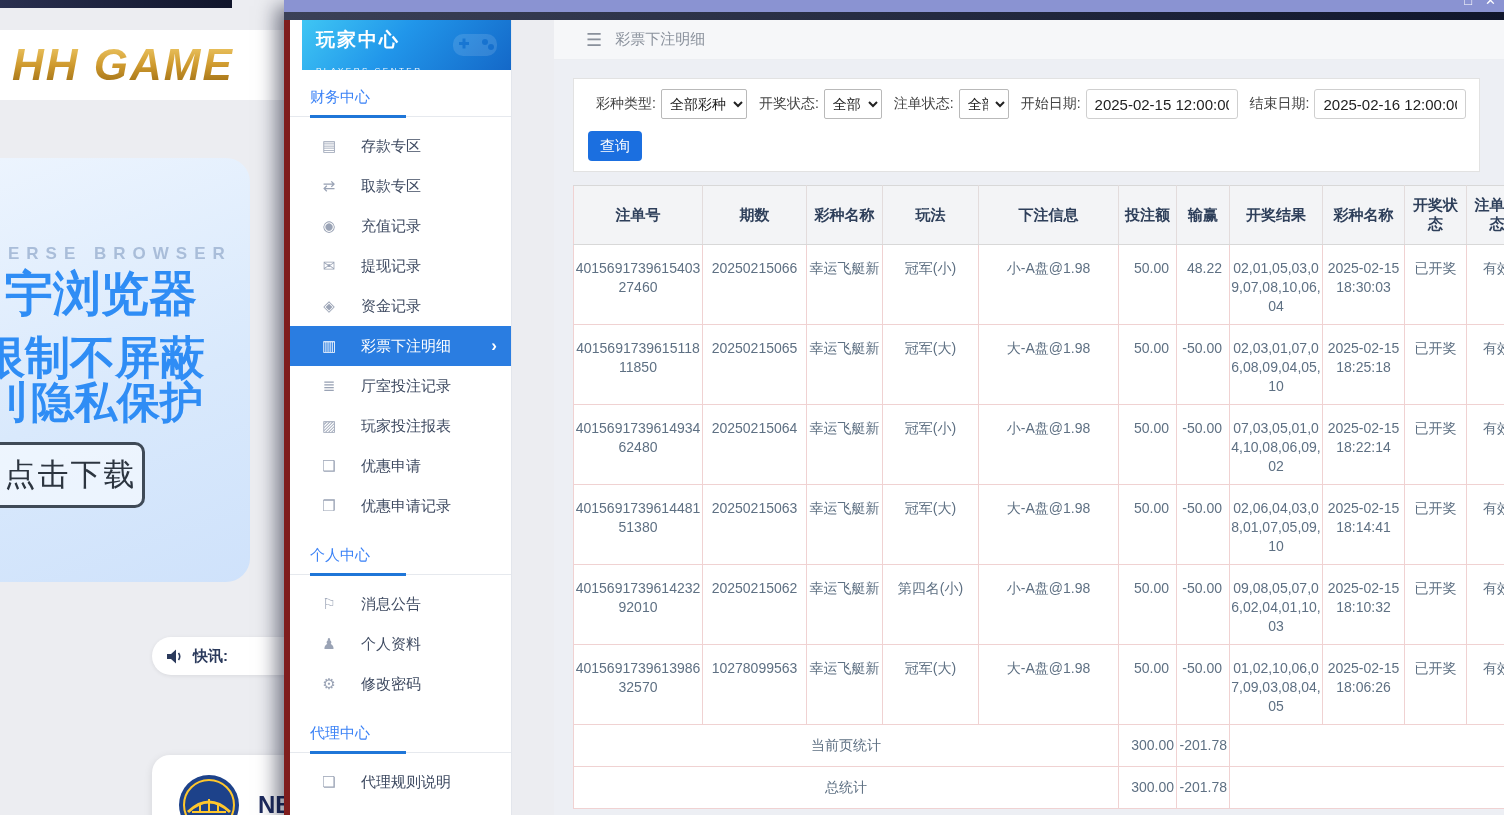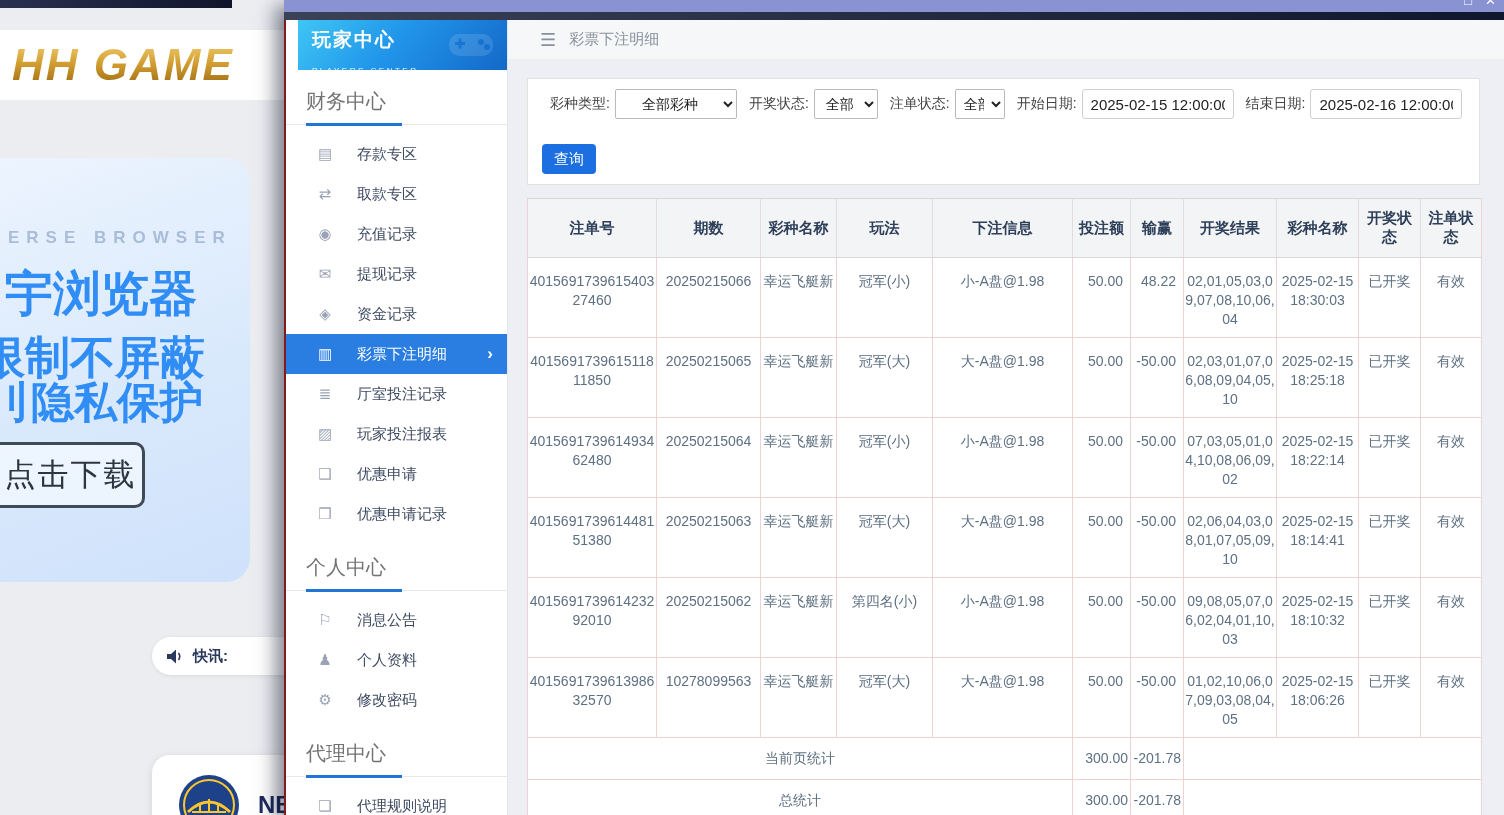--- a/index.html
+++ b/index.html
@@ -11,21 +11,21 @@
   .bg-topstrip { position:absolute; left:0; top:0; width:232px; height:8px;
     background:linear-gradient(90deg,#2a3050,#10152b); }
   .logo-bar { position:absolute; left:0; top:30px; width:290px; height:70px; background:#fff;
     display:flex; align-items:center; padding-left:12px; }
   .logo-text { font-size:44px; font-weight:bold; font-style:italic; letter-spacing:2px;
     background:linear-gradient(180deg,#f0cb6a 5%,#cf9a2e 50%,#9a6a12 95%);
     -webkit-background-clip:text; background-clip:text; color:transparent; }
   .banner { position:absolute; left:0; top:158px; width:250px; height:424px;
     border-radius:0 24px 24px 0; overflow:hidden;
     background:linear-gradient(160deg,#ecf4fe 0%,#d9e9fc 55%,#cfe2fb 100%); }
-  .bn-en { position:absolute; left:8px; top:70px; font-size:17px; font-weight:bold;
+  .bn-en { position:absolute; left:8px; top:86px; font-size:17px; font-weight:bold;
     letter-spacing:7px; color:#a9bdd9; white-space:nowrap; }
   .bn-t1 { position:absolute; left:5px; top:104px; font-size:48px; font-weight:900; color:#2f8df5; white-space:nowrap; }
   .bn-t2 { position:absolute; left:-20px; top:170px; font-size:45px; font-weight:900; color:#2f8df5; white-space:nowrap; }
   .bn-t3 { position:absolute; left:-12px; top:216px; font-size:43px; font-weight:900; color:#2f8df5; white-space:nowrap; }
   .bn-btn { position:absolute; left:-30px; top:284px; width:175px; height:66px;
     border:3px solid #3f4a57; border-radius:10px; background:rgba(255,255,255,.55);
     display:flex; align-items:center; justify-content:center; padding-left:26px;
     font-size:31px; color:#2c3540; letter-spacing:2px; cursor:pointer; }
   .news-pill { position:absolute; left:152px; top:637px; width:210px; height:38px; background:#fff;
     border-radius:19px; display:flex; align-items:center; gap:9px; padding-left:15px;
@@ -37,30 +37,30 @@
   .nba-text { font-size:24px; font-weight:bold; color:#1d2b5e; }
 
   
   .popup { position:absolute; left:284px; top:0; right:0; bottom:0; display:flex; flex-direction:column;
     box-shadow:-8px 6px 18px rgba(8,12,35,.5); }
   .titlebar { height:12px; background:#8a93d2; position:relative; overflow:hidden; flex:none; }
   .win-btn { position:absolute; top:-6px; color:#fff; font-size:13px; line-height:14px; cursor:pointer; }
   .win-max { right:32px; }
   .win-close { right:8px; }
   .navy-strip { height:8px; flex:none; background:linear-gradient(90deg,#3b4157,#10162c); }
-  .popup-body { flex:1; display:flex; min-height:0; border-left:2px solid #7f1d1d; }
+  .popup-body { flex:1; display:flex; min-height:0; border-left:6px solid #7f1d1d;gap:42px; }
 
   
   .sidebar { width:222px; flex:none; background:#fff; border-right:1px solid #e3e6ec; overflow:hidden; }
   .ps-header { margin-left:12px; height:50px; position:relative; color:#fff; padding:7px 0 0 14px;
     background:linear-gradient(130deg,#3fc6f4 0%,#2196ea 45%,#1468c8 100%); }
   .ps-title { font-size:19px; font-weight:bold; letter-spacing:2px; }
   .ps-sub { font-size:8px; letter-spacing:2.5px; opacity:.95; margin-top:13px; }
   .gamepad { position:absolute; right:12px; top:8px; opacity:.35; }
-  .section-title { margin-top:13px; padding:5px 0 9px 20px; font-size:20px; color:#737373;
+  .section-title { margin-top:13px; padding:5px 0 9px 20px; font-size:15px; color:#3b82f6;
     border-bottom:1px solid #e6e9ee; position:relative; }
   .section-title::after { content:""; position:absolute; left:20px; bottom:-2px; width:96px; height:3px; background:#1f76d8; }
   .menu { padding:9px 0 2px; }
   .menu-item { height:40px; display:flex; align-items:center; padding-left:30px; gap:23px;
     font-size:15px; color:#3e4a61; cursor:pointer; position:relative; }
   .mi-icon { width:18px; text-align:center; color:#9aa3b5; font-size:15px; }
   .menu-item.active { background:#2a7de1; color:#fff; }
   .menu-item.active .mi-icon { color:#fff; }
   .mi-chevron { position:absolute; right:14px; font-size:17px; font-weight:bold; color:#fff; }
 
@@ -74,21 +74,21 @@
 
   .filter-panel { background:#fff; border:1px solid #e2e2e2; padding:10px 14px; }
   .filter-row { display:flex; align-items:center; font-size:14px; color:#444; white-space:nowrap; }
   .f-label { margin:0 5px 0 12px; }
   .f-label:first-child { margin-left:8px; }
   .f-select { height:30px; border:1px solid #b9b9b9; border-radius:2px; font-size:14px; color:#222;
     background:#fff; padding:0 4px; font-family:"Liberation Sans",sans-serif;text-align:center; }
   .w120 { width:122px; } .w62 { width:64px; } .w48 { width:50px; }
   .f-input { width:152px; height:30px; border:1px solid #cfcfcf; border-radius:3px; font-size:15px;
     color:#222; padding:0 8px; font-family:"Liberation Sans",sans-serif; }
-  .btn-row { margin-top:25px; }
+  .btn-row { margin-top:12px; }
   .query-btn { width:54px; height:30px; background:#1b6fe0; color:#fff; border:none; border-radius:4px;
     font-size:15px; cursor:pointer; font-family:"Liberation Sans",sans-serif; }
 
   table.bet-table { margin-top:13px; width:100%; border-collapse:collapse; background:#fff;
     table-layout:fixed; border:1px solid #f0d2d2; border-top:1px solid #d8d8d8; }
   .bet-table th { font-size:15px; font-weight:bold; color:#2e3f5a; background:#f3f4f6;
     padding:10px 1px; border-bottom:1px solid #d8d8d8; border-right:1px solid #e3dcdc; }
   .bet-table td { font-size:14px; color:#5e7083; text-align:center; vertical-align:top;
     padding:14px 1px 8px; border-bottom:1px solid #f0d2d2; border-right:1px solid #f0d2d2;
     word-break:break-all; line-height:19px; }

